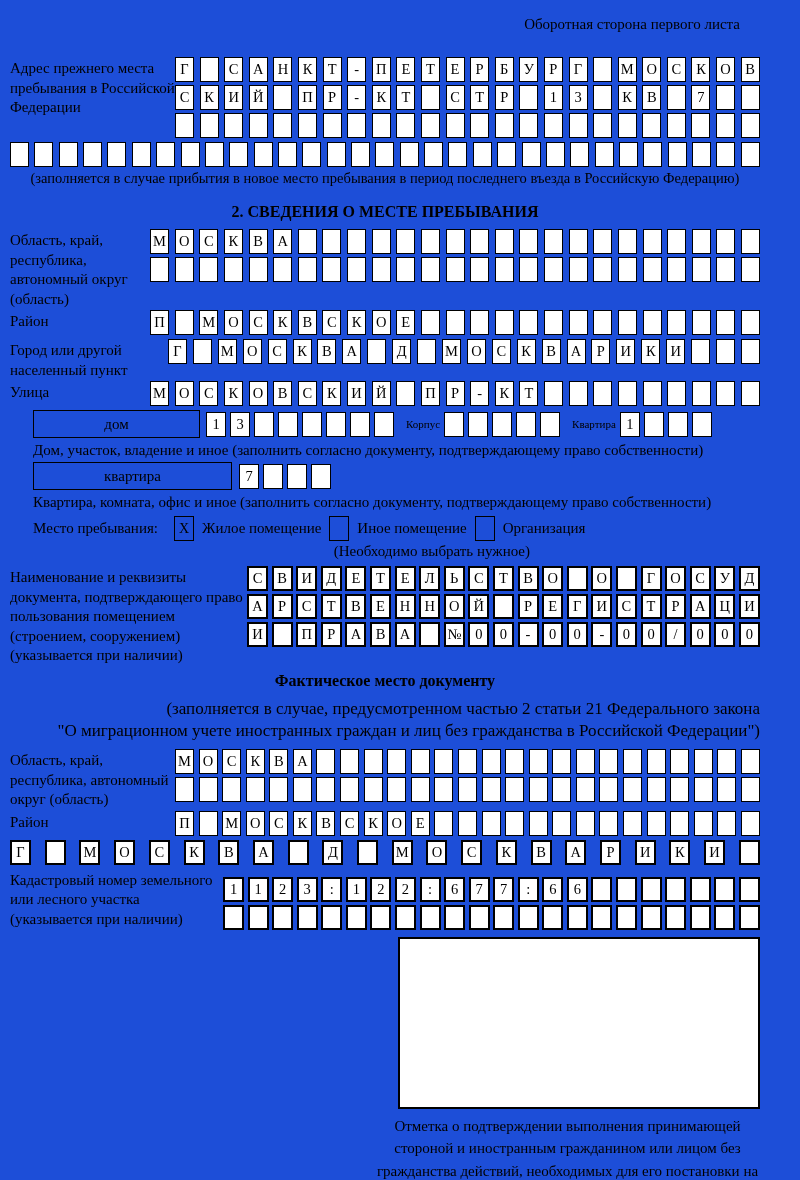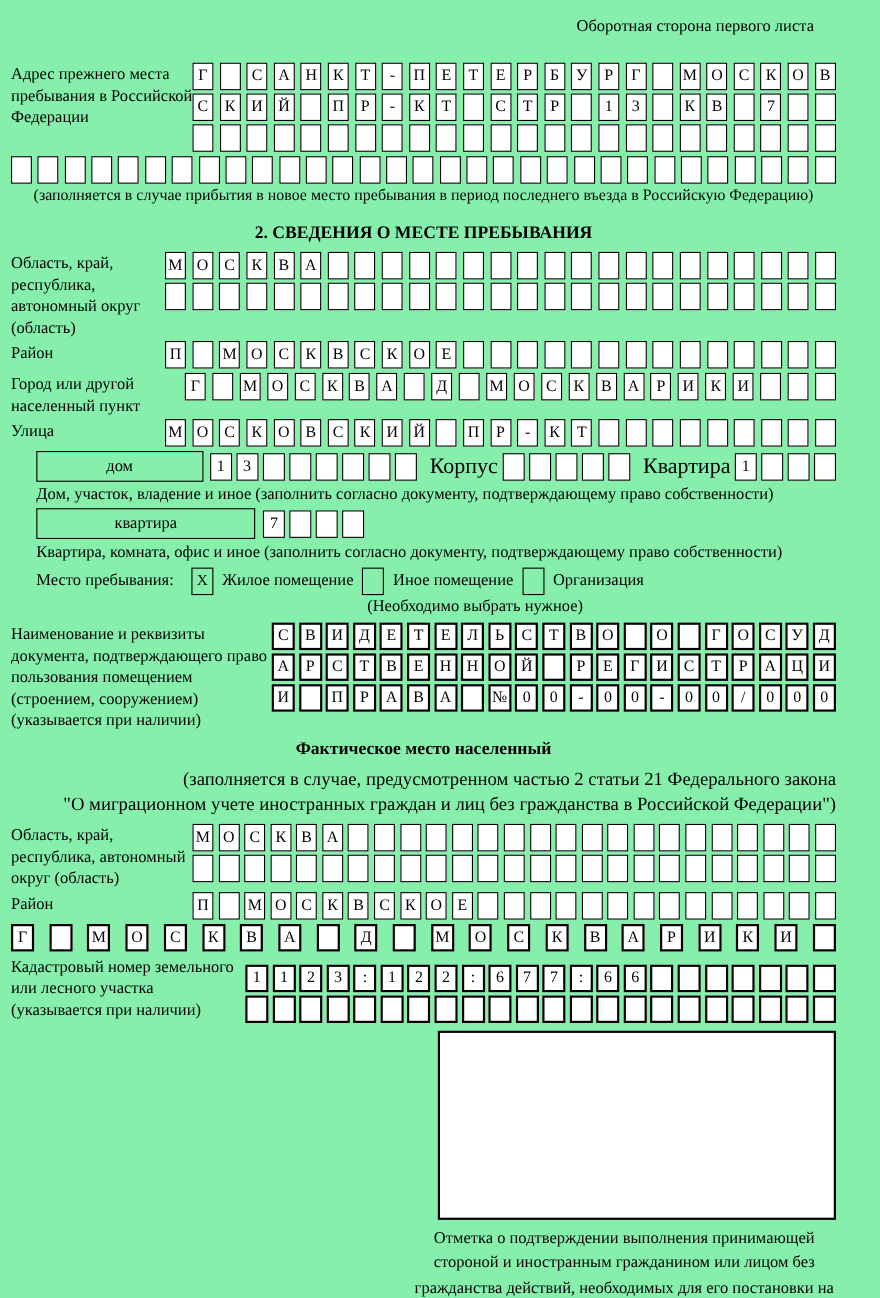--- a/index.html
+++ b/index.html
@@ -1,18 +1,18 @@
 <!DOCTYPE html>
 <html><head>
 <meta charset="utf-8">
 <style>
   * { margin:0; padding:0; box-sizing:border-box; }
   body { background:#fff; }
   .sheet {
-    width:800px; height:1180px; background:#86efac; color:#000;
+    width:800px; height:1180px; background:#1d4ed8; color:#000;
     font-family:"Liberation Serif", serif;
     padding:8px 40px 0 10px; position:relative; overflow:hidden;
   }
   .note { text-align:right; font-size:15px; margin:8px 20px 24px 0; }
   .block { display:flex; align-items:flex-start; margin-bottom:1px; }
   .lbl { font-size:15px; line-height:1.3; flex-shrink:0; padding-top:2px; }
   .w165 { width:165px; } .w140 { width:140px; } .w158 { width:158px; }
   .w237 { width:237px; } .w215 { width:215px; } .w213 { width:213px; }
   .rows { flex:1; min-width:0; }
   .cells { display:flex; justify-content:space-between; margin-bottom:3px; }
@@ -24,21 +24,21 @@
   .wide .cell { flex-basis:21px; border-width:2px; }
   .cap-center { text-align:center; font-size:14.5px; margin:2px 0 16px; }
   .cap-left { font-size:15px; margin:1px 0 3px 23px; }
   .title { text-align:center; font-weight:bold; font-size:16px; margin:6px 0 8px; }
   .dom-row, .kv-row { display:flex; align-items:center; margin:1px 0 4px 23px; }
   .widebox { border:1.8px solid #000; height:28px; display:flex; align-items:center; justify-content:center; font-size:15px; }
   .dom-box { width:167px; margin-right:6px; }
   .kv-box { width:199px; margin-right:7px; }
   .inline-cells { display:flex; gap:4px; }
   .inline-cells .cell { flex:0 0 20px; }
-  .mid-lbl { font-size:20px; margin:0 4px 0 12px; }
+  .mid-lbl { font-size:11px; margin:0 4px 0 12px; }
   .mesto-row { display:flex; align-items:center; font-size:15px; margin:5px 0 2px 23px; }
   .chk { width:20px; height:25px; border:1.7px solid #000; display:flex; align-items:center; justify-content:center; font-size:14px; flex-shrink:0; }
   .mesto-row .t { margin:0 8px; }
   .hint { text-align:right; font-size:15px; width:420px; margin:0 0 6px 100px; }
   .subtitle { text-align:right; font-size:17px; line-height:1.35; }
   .kad-rows { padding-top:8px; }
   .stamp-box { width:362px; height:172px; border:2px solid #000; margin:4px 0 0 auto; background:#fff; }
   .stamp-caption { width:385px; margin:6px 0 0 auto; text-align:center; font-size:15px; line-height:1.5; }
 </style>
 </head>
@@ -447,21 +447,21 @@
           <span class="cell">0</span>
           <span class="cell">0</span>
           <span class="cell">/</span>
           <span class="cell">0</span>
           <span class="cell">0</span>
           <span class="cell">0</span>
         </div>
     </div>
   </div>
 
-  <div class="title">Фактическое место населенный</div>
+  <div class="title">Фактическое место документу</div>
   <div class="subtitle">(заполняется в случае, предусмотренном частью 2 статьи 21 Федерального закона</div>
   <div class="subtitle" style="margin-bottom:6px;">"О миграционном учете иностранных граждан и лиц без гражданства в Российской Федерации")</div>
 
   <div class="block">
     <div class="lbl w165">Область, край, республика, автономный округ (область)</div>
     <div class="rows">
       <div class="cells">
           <span class="cell">М</span>
           <span class="cell">О</span>
           <span class="cell">С</span>

